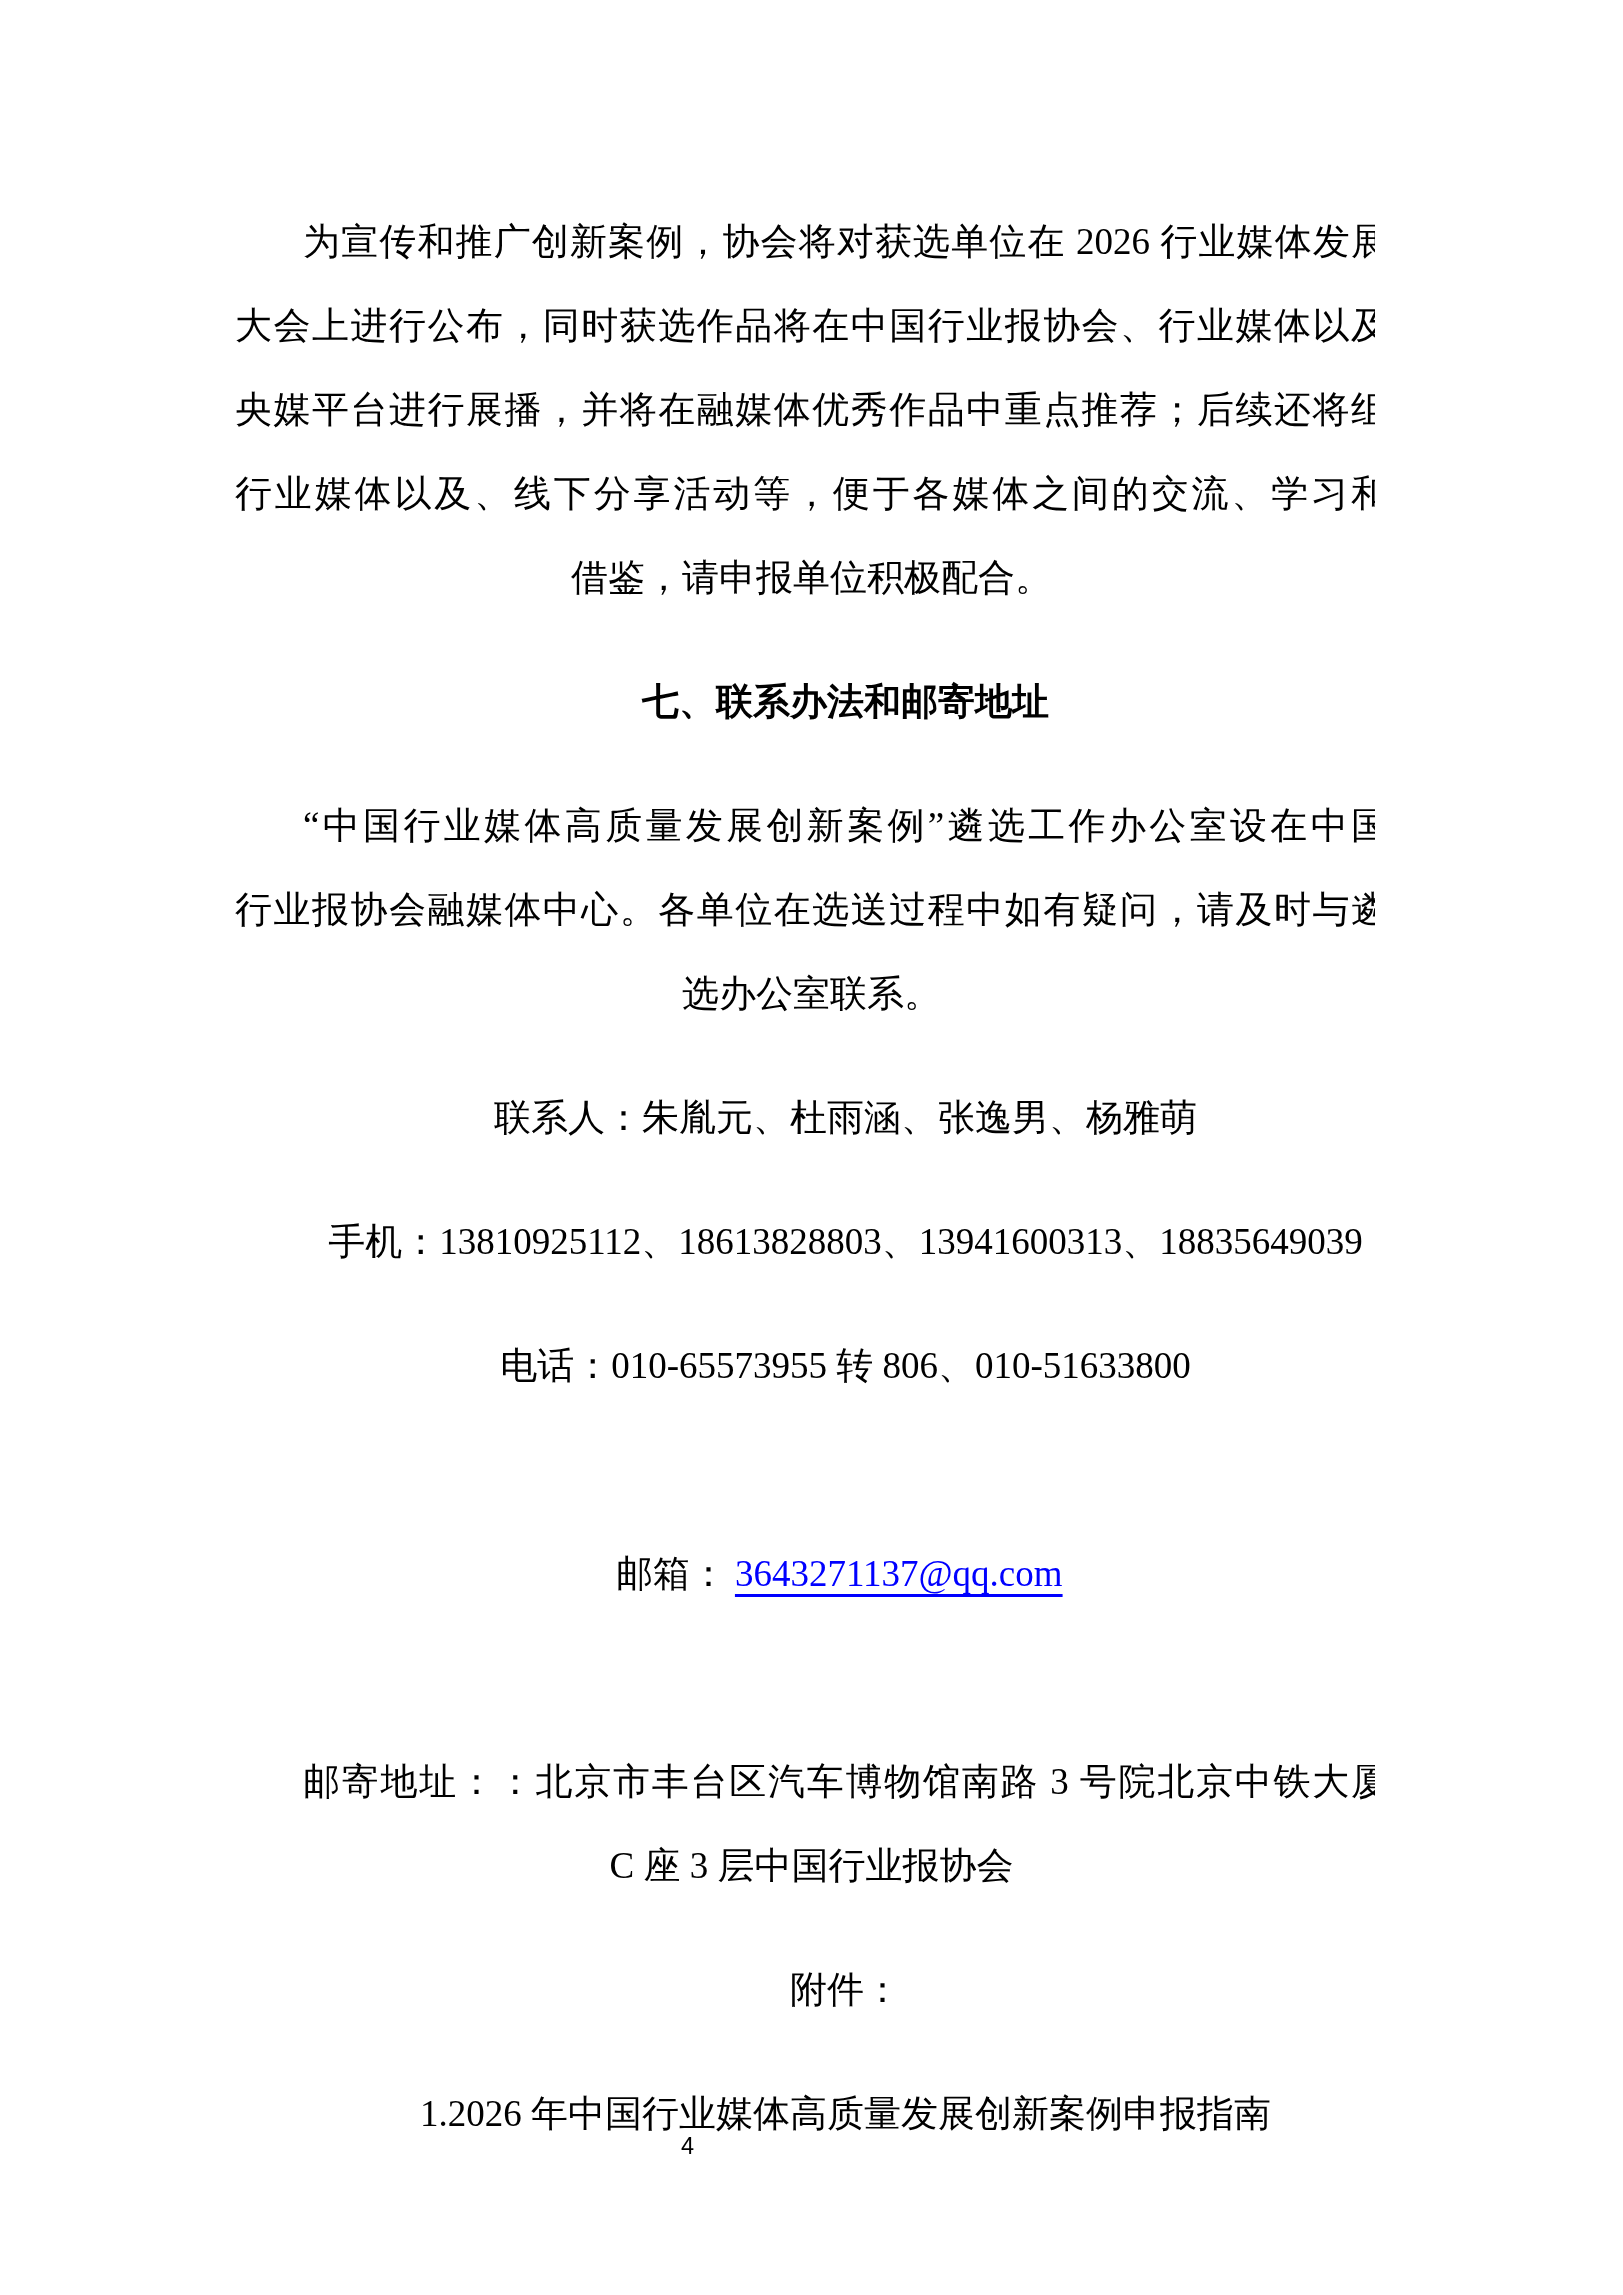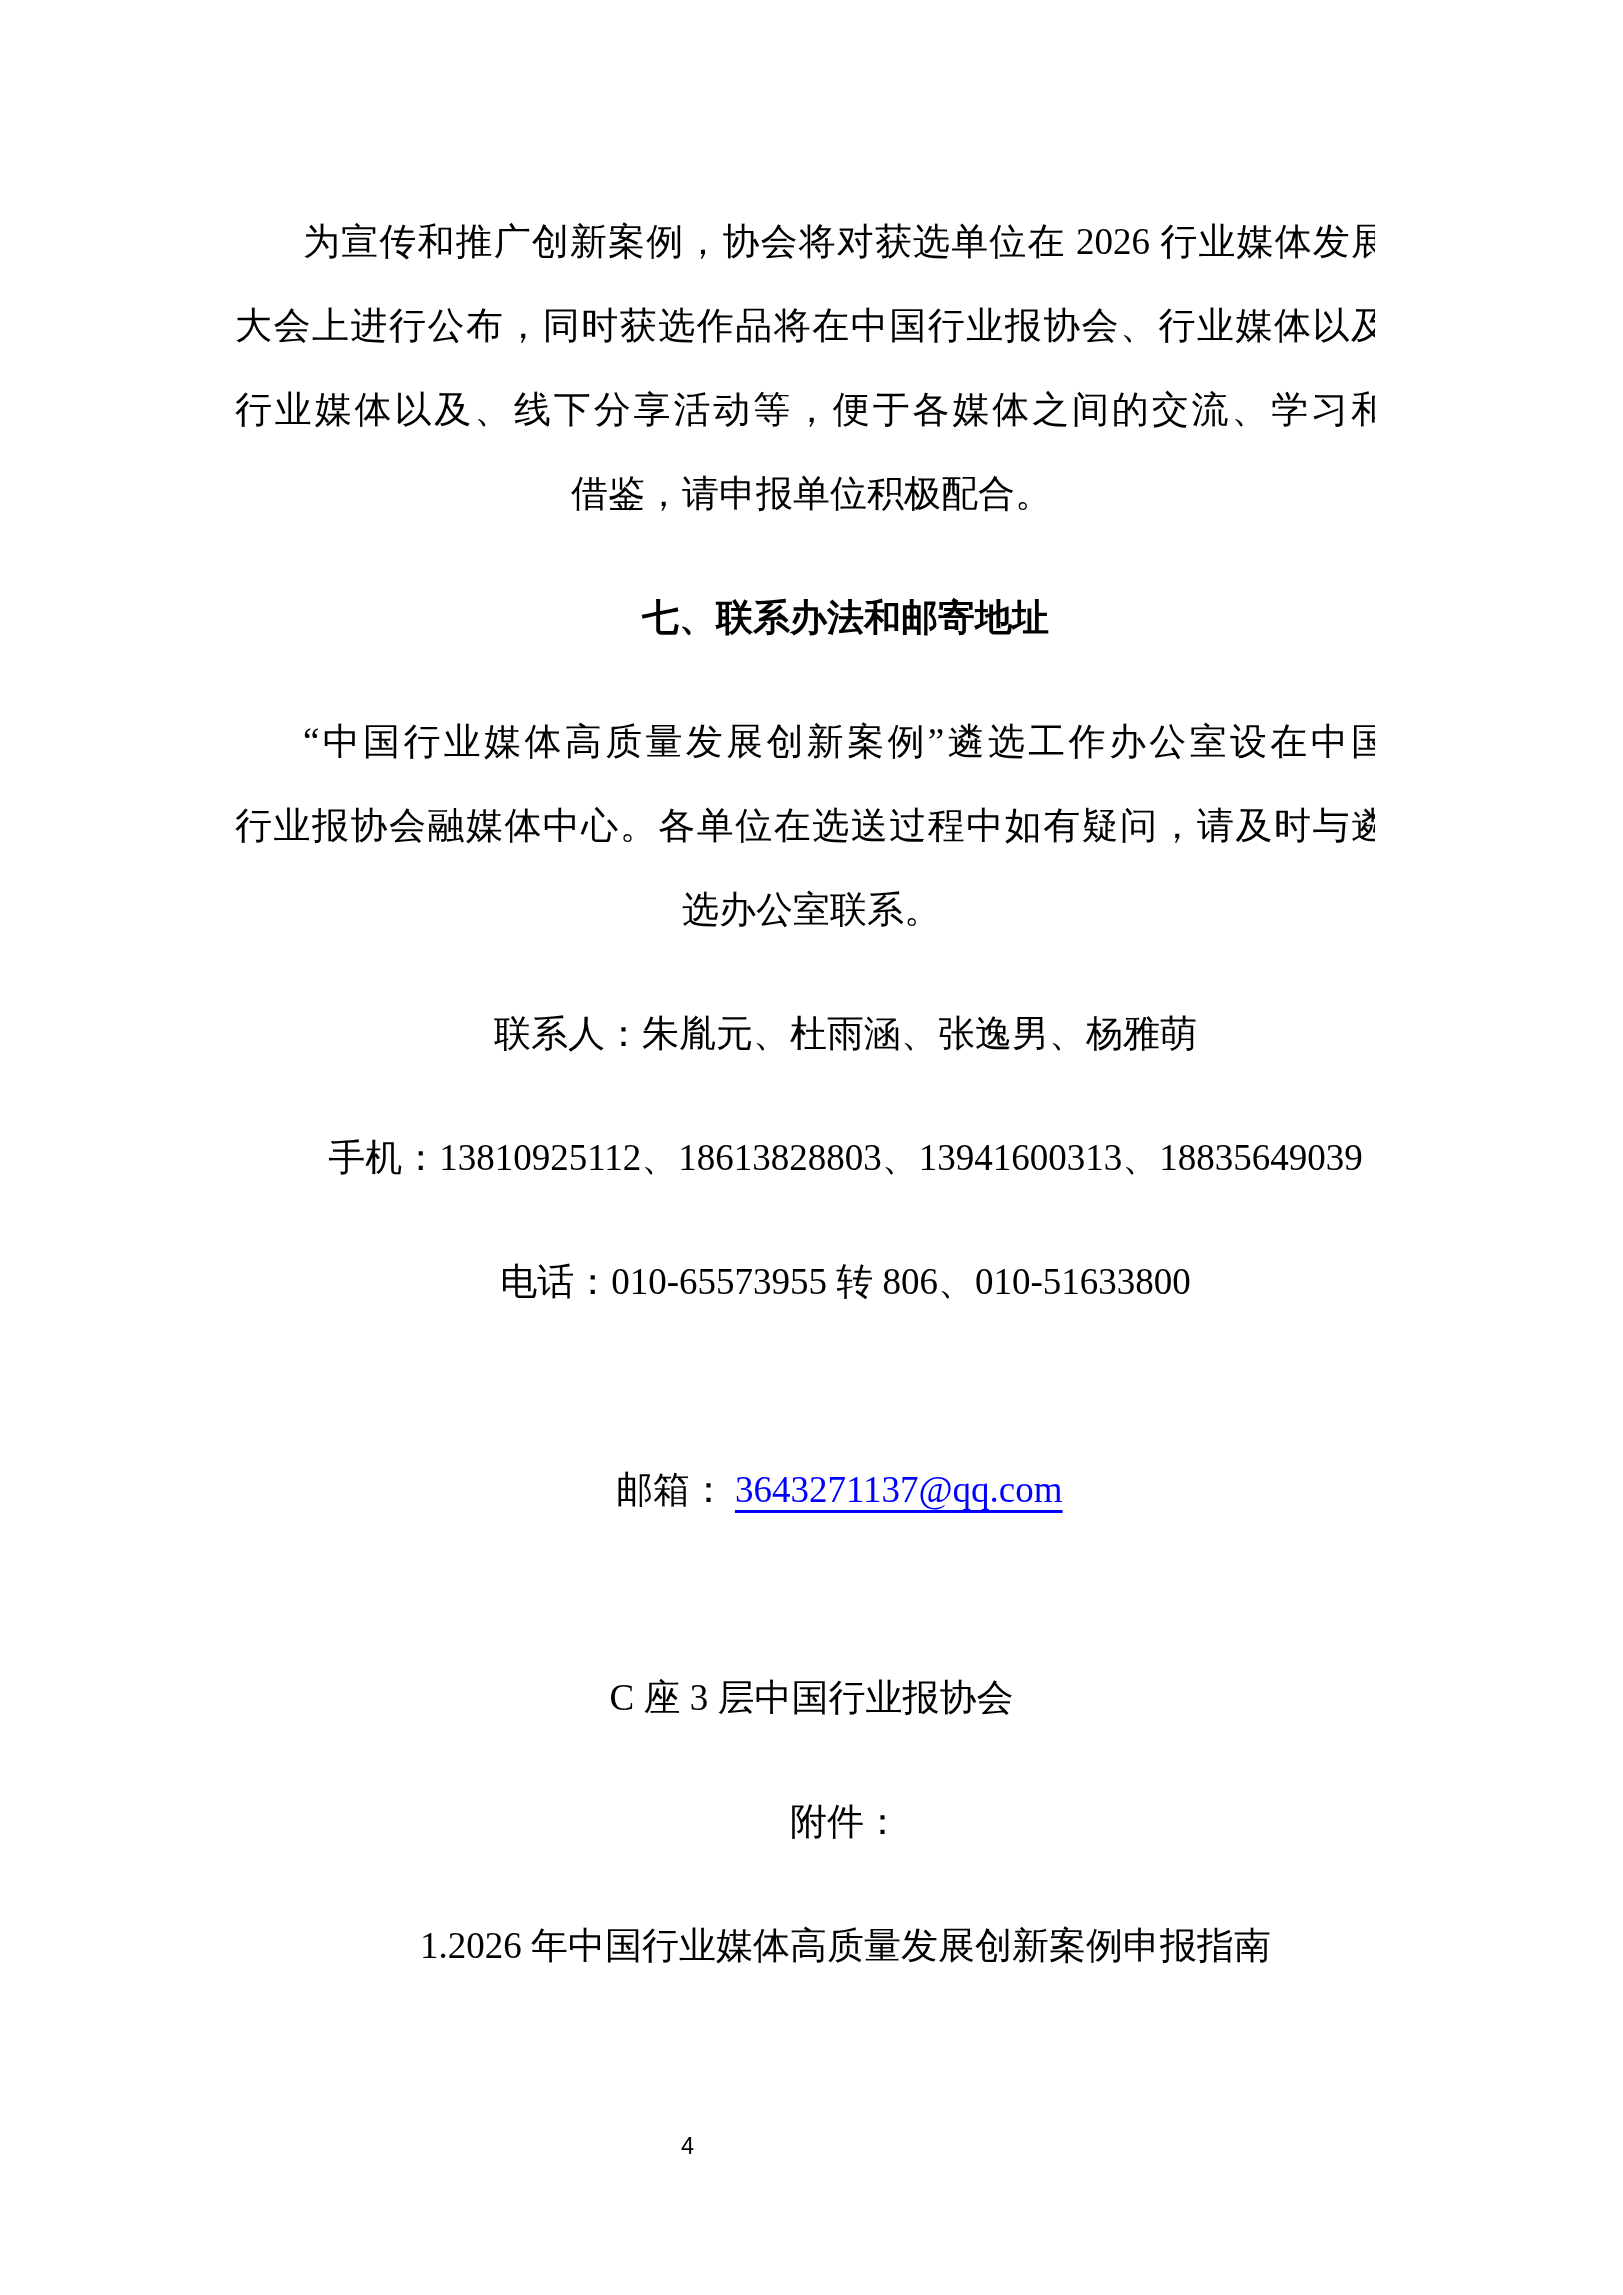--- a/index.html
+++ b/index.html
@@ -63,20 +63,21 @@
 </style>
 </head>
 <body>
 
 <div class="page">
   <div class="content">
 
     <div class="para">
       <div class="line j ind">为宣传和推广创新案例，协会将对获选单位在 2026 行业媒体发展</div>
       <div class="line j">大会上进行公布，同时获选作品将在中国行业报协会、行业媒体以及</div>
+      <div class="line j">央媒平台进行展播，并将在融媒体优秀作品中重点推荐；后续还将组</div>
       <div class="line j">行业媒体以及、线下分享活动等，便于各媒体之间的交流、学习和</div>
       <div class="line">借鉴，请申报单位积极配合。</div>
     </div>
 
     <div class="para line ind heading">七、联系办法和邮寄地址</div>
 
     <div class="para">
       <div class="line j ind">“中国行业媒体高质量发展创新案例”遴选工作办公室设在中国</div>
       <div class="line j">行业报协会融媒体中心。各单位在选送过程中如有疑问，请及时与遴</div>
       <div class="line">选办公室联系。</div>
@@ -87,20 +88,21 @@
     <div class="para line ind">手机：13810925112、18613828803、13941600313、18835649039</div>
 
     <div class="para line ind">电话：010-65573955 转 806、010-51633800</div>
 
     <div class="para line ind">
       <span>邮箱：</span><a href="#" class="link">3643271137@qq.com</a>
     </div>
 
 
     <div class="para">
+      <div class="line j ind">邮寄地址：：北京市丰台区汽车博物馆南路 3 号院北京中铁大厦</div>
       <div class="line">C 座 3 层中国行业报协会</div>
     </div>
 
     <div class="para line ind">附件：</div>
 
     <div class="para line ind">1.2026 年中国行业媒体高质量发展创新案例申报指南</div>
 
   </div>
 
   <div class="pageno">4</div>

